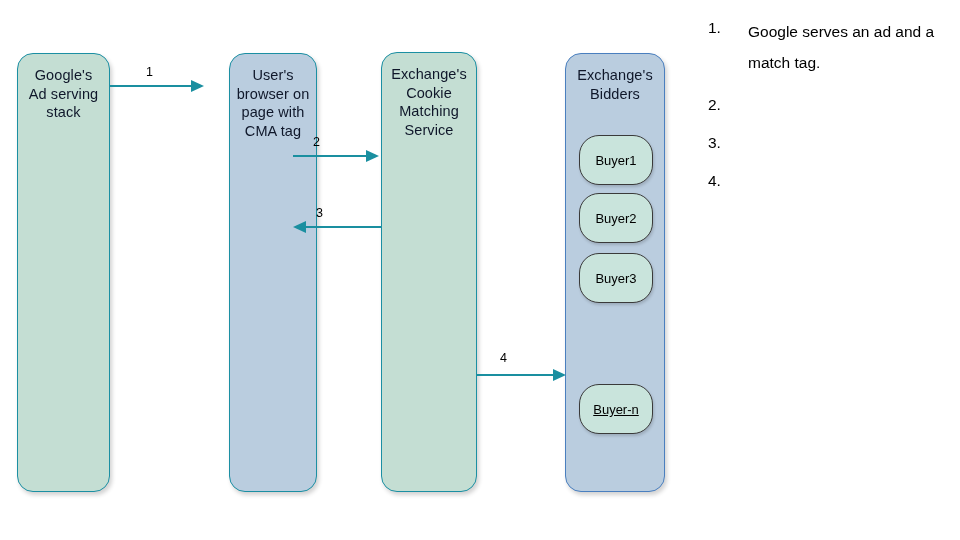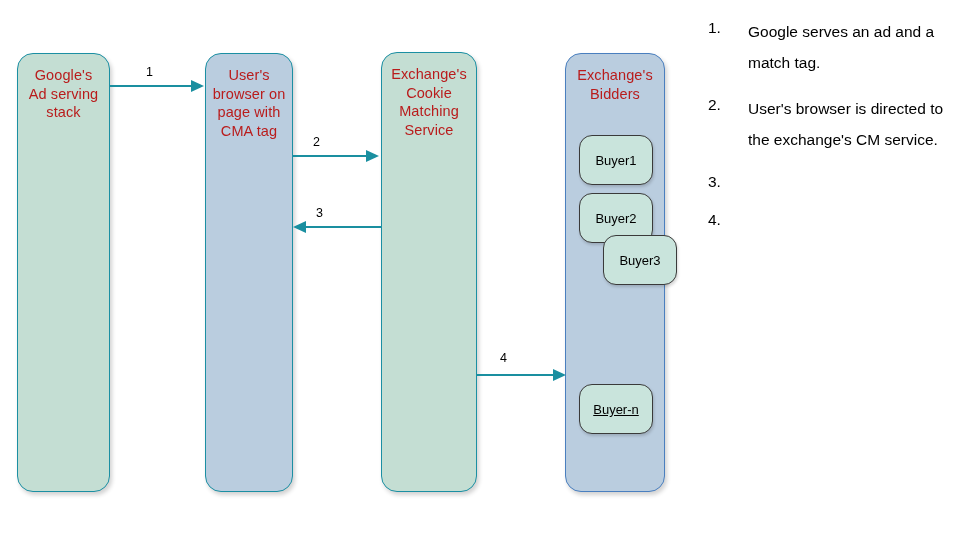--- a/index.html
+++ b/index.html
@@ -30,60 +30,61 @@
     border-radius: 16px;
     box-shadow: 2px 3px 4px rgba(0,0,0,0.18);
     text-align: center;
   }
   .box .box-label {
     display: block;
     padding-top: 12px;
     font-size: 14.5px;
     line-height: 18.5px;
     letter-spacing: 0.1px;
-    color: #b91c1c;
+    color: #0f172a;
   }
 
   .box-green {
     background: #c4ded3;
     border: 1.4px solid #1b8fa3;
   }
   .box-blue {
     background: #bacddf;
     border: 1.4px solid #1b8fa3;
+    margin-left: 24px;
   }
   .box-blue-alt {
     background: #bacddf;
     border: 1.4px solid #4a7fbf;
   }
 
   
   #box-google  { left: 17px;  top: 53px;  width: 93px;  height: 439px; }
   #box-browser { left: 205px; top: 53px;  width: 88px;  height: 439px; }
   #box-cms     { left: 381px; top: 52px;  width: 96px;  height: 440px; }
   #box-bidders { left: 565px; top: 53px;  width: 100px; height: 439px; }
 
   
   .buyer {
     position: absolute;
     box-sizing: border-box;
     background: #c9e4dc;
     border: 1.2px solid #3a3a3a;
-    border-radius: 13px;
+    border-radius: 20px;
     width: 74px;
     height: 50px;
     left: 13px;
     font-size: 13px;
     line-height: 50px;
     text-align: center;
     box-shadow: 1px 2px 3px rgba(0,0,0,0.16);
   }
   #buyer-1 { top: 81px; }
   #buyer-2 { top: 139px; }
-  #buyer-3 { top: 181px; margin-left: 24px; }
+  #buyer-3 { top: 199px; }
   #buyer-n { top: 330px; text-decoration: underline; }
 
   
   .arrow-line {
     position: absolute;
     height: 2px;
     background: #1a8fa0;
   }
   .arrow-head {
     position: absolute;
@@ -189,21 +190,20 @@
   <div class="arrow-head right" id="arrow4-head"></div>
   <div class="arrow-num" id="arrow4-num">4</div>
 
   <div id="legend">
     <div class="legend-item">
       <div class="legend-num">1.</div>
       <div class="legend-text">Google serves an ad and a match tag.</div>
     </div>
     <div class="legend-item">
       <div class="legend-num">2.</div>
-      <div class="legend-text">User's browser is directed to the exchange's CM service.</div>
     </div>
     <div class="legend-item">
       <div class="legend-num">3.</div>
     </div>
     <div class="legend-item">
       <div class="legend-num">4.</div>
     </div>
   </div>
 
 </div>

